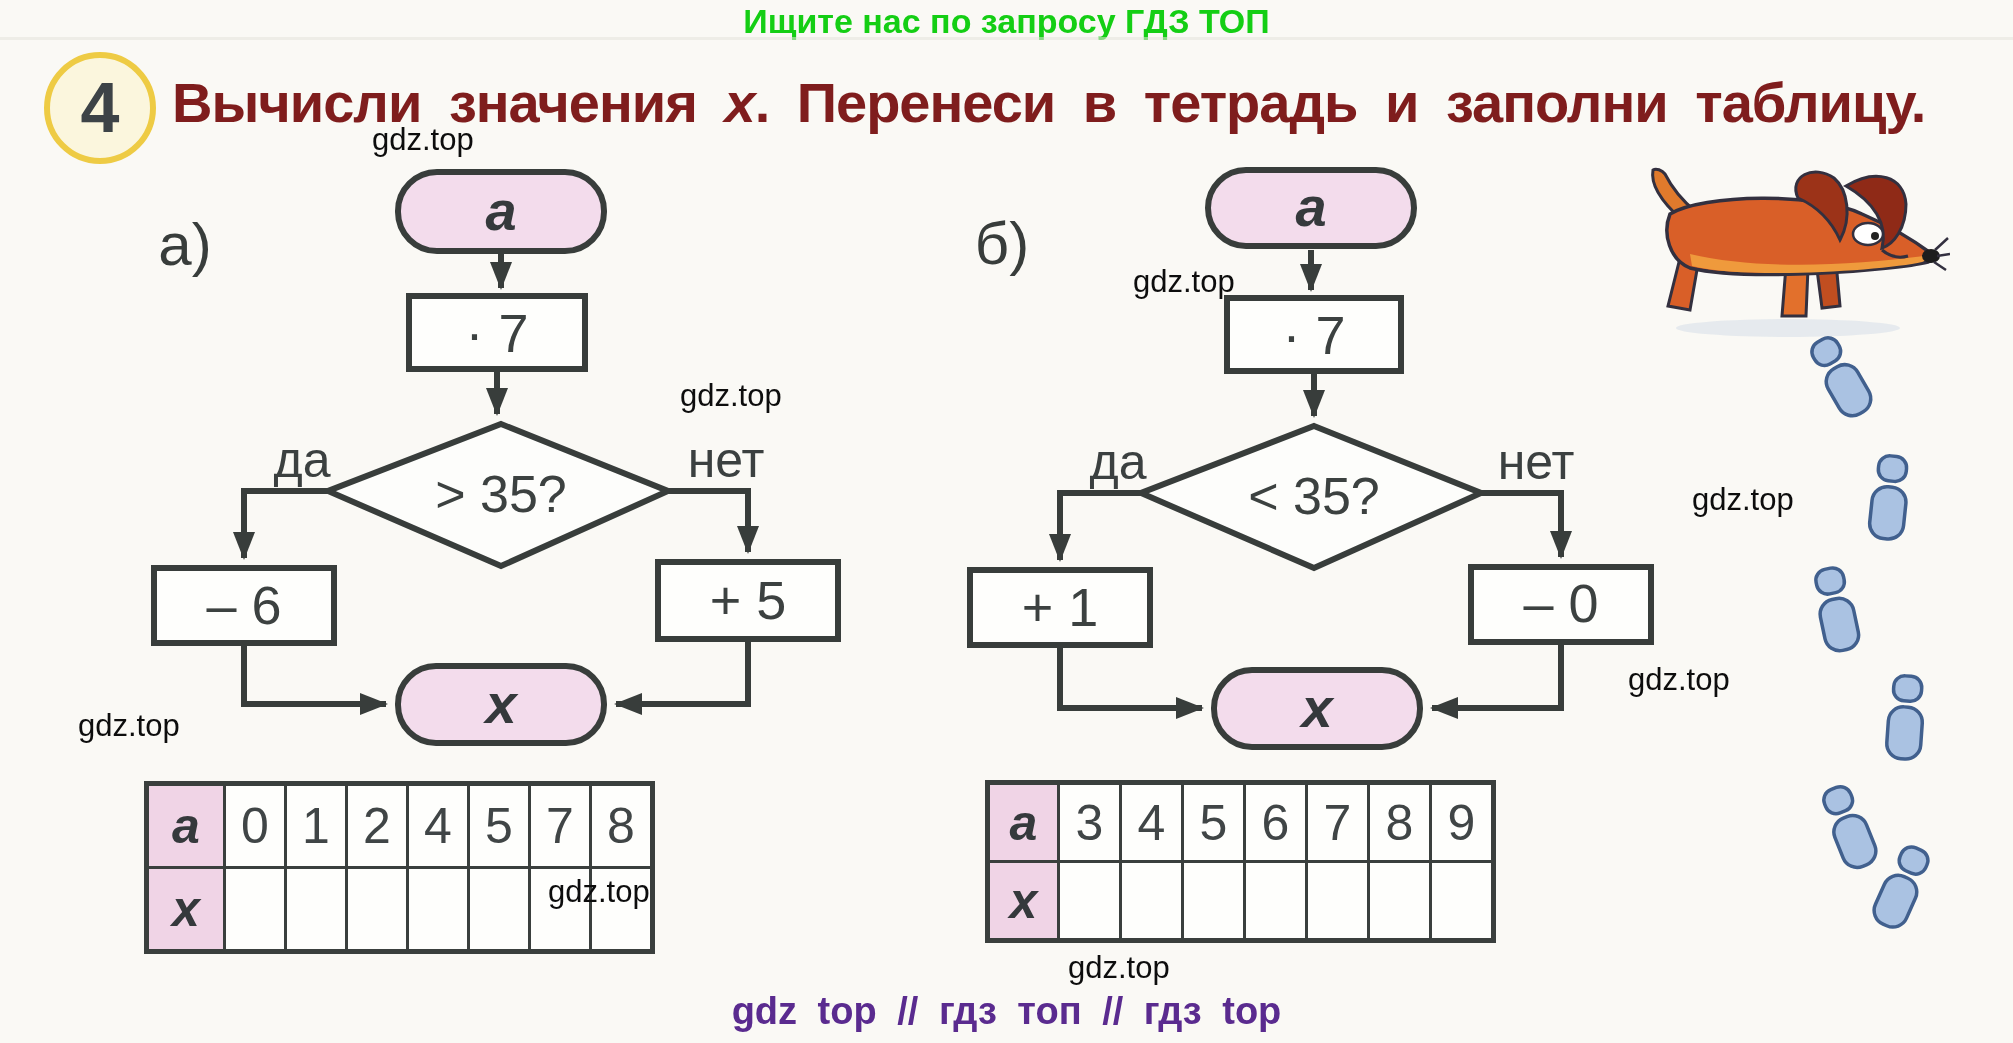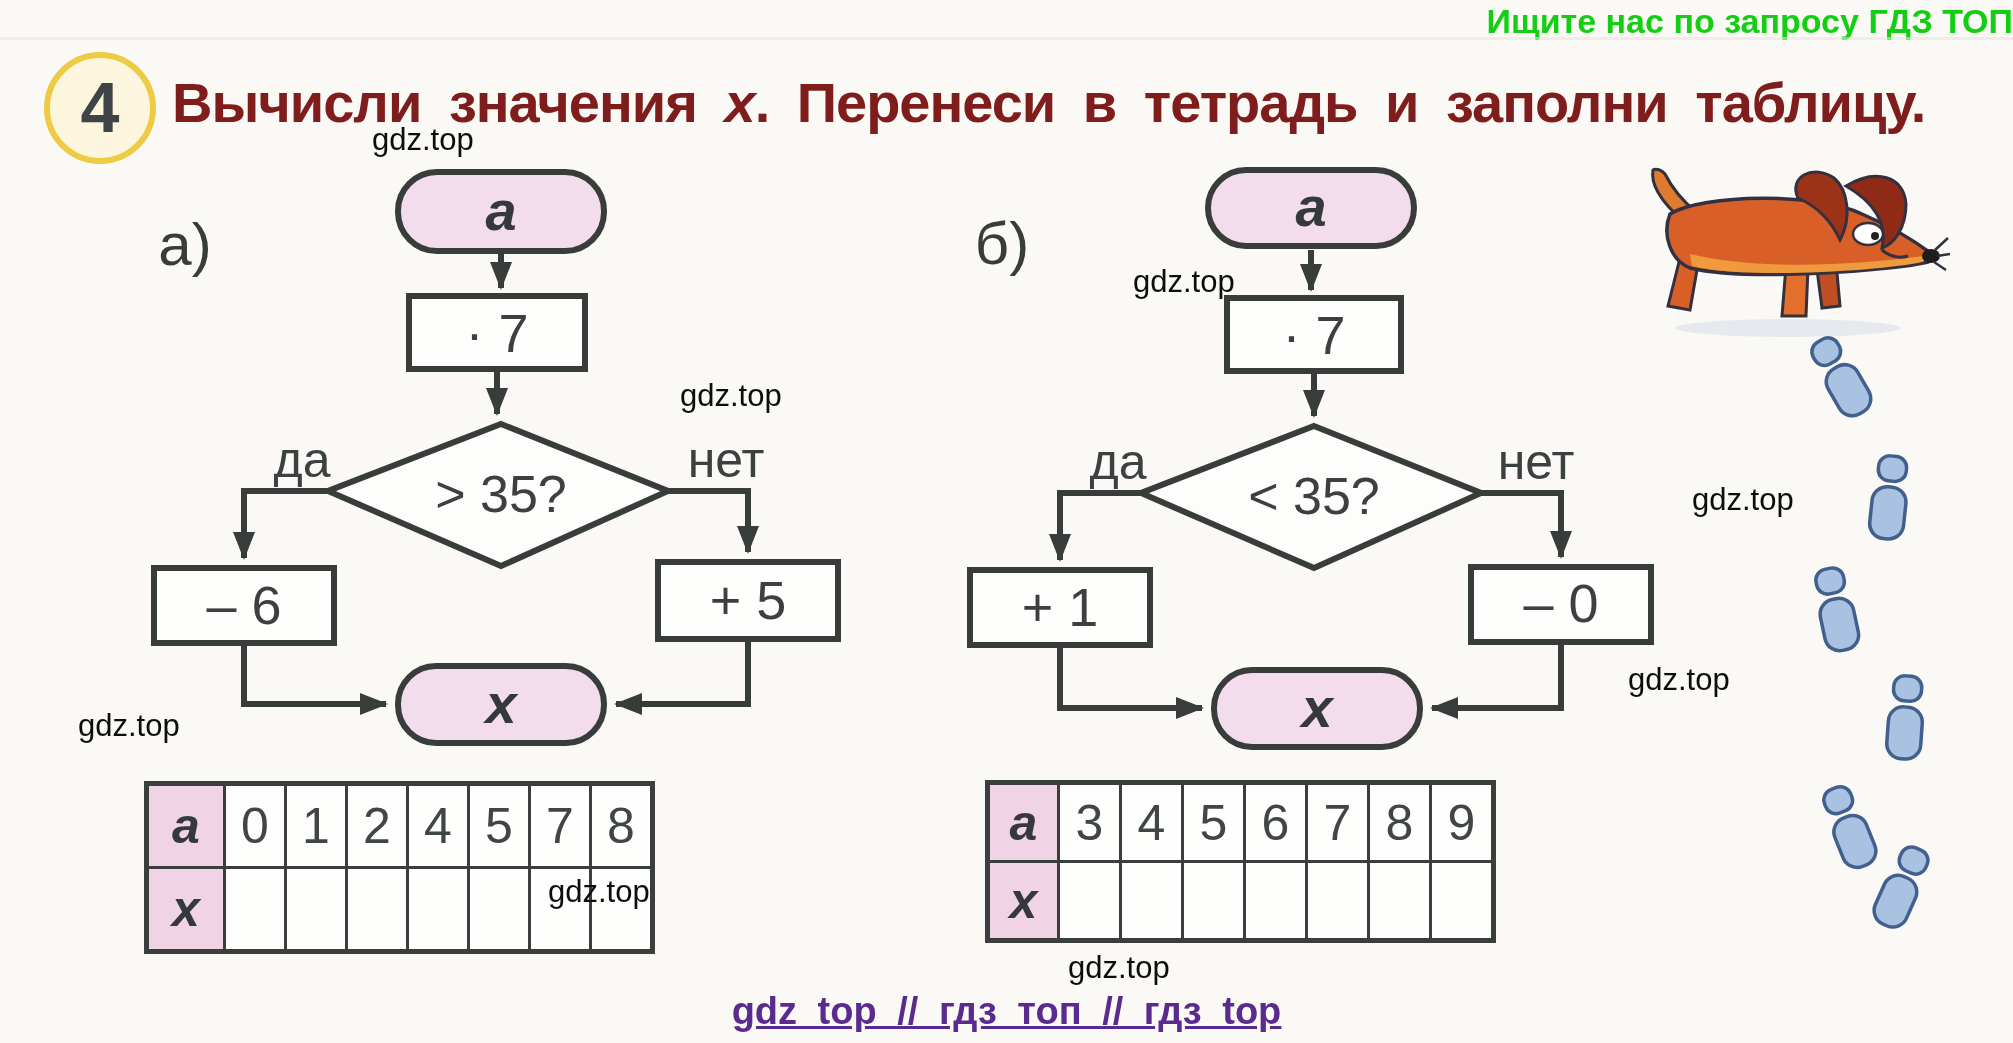--- a/index.html
+++ b/index.html
@@ -5,21 +5,21 @@
   html,body{margin:0;padding:0;}
   body{
     width:2013px;height:1043px;position:relative;overflow:hidden;
     background:#faf9f5;
     font-family:"Liberation Sans", sans-serif;
     color:#3b4142;
   }
   .abs{position:absolute;}
   
   .top-banner{
-    left:0;right:0;top:2px;text-align:right;
+    left:0;right:0;top:2px;text-align:center;
     font-size:34px;font-weight:bold;color:#14ce14;letter-spacing:0px;
   }
   .scan-edge{left:0;top:37px;width:100%;height:3px;background:#e4e3da;opacity:.55;}
   
   .badge{
     left:44px;top:52px;width:100px;height:100px;border-radius:50%;
     background:#fbf6dd;border:6px solid #eecb44;
     display:flex;align-items:center;justify-content:center;
     font-size:70px;font-weight:bold;color:#3d4347;
   }
@@ -27,21 +27,21 @@
     left:172px;top:70px;width:1830px;
     font-size:56px;font-weight:bold;color:#7f1d1d;
     letter-spacing:-1px;word-spacing:13px;white-space:nowrap;
   }
   .title .var{font-style:italic;}
   
   .wm{font-size:31px;color:#0d0d0d;white-space:nowrap;z-index:5;}
   
   .bottom-banner{
     left:0;right:0;top:990px;text-align:center;
-    font-size:38px;font-weight:bold;color:#5a2b8f;word-spacing:10px;text-decoration:underline;
+    font-size:38px;font-weight:bold;color:#5a2b8f;word-spacing:10px;
   }
   
   svg text{fill:#383d3b;}
   .flow-label{font-size:60px;}
   .flow-letter{font-size:56px;font-weight:bold;font-style:italic;fill:#35393c;}
   .flow-op{font-size:54px;fill:#3c4140;}
   .flow-cond{font-size:52px;fill:#3c4140;}
   .flow-branch{font-size:50px;fill:#3b4040;}
   
   table.vals{

